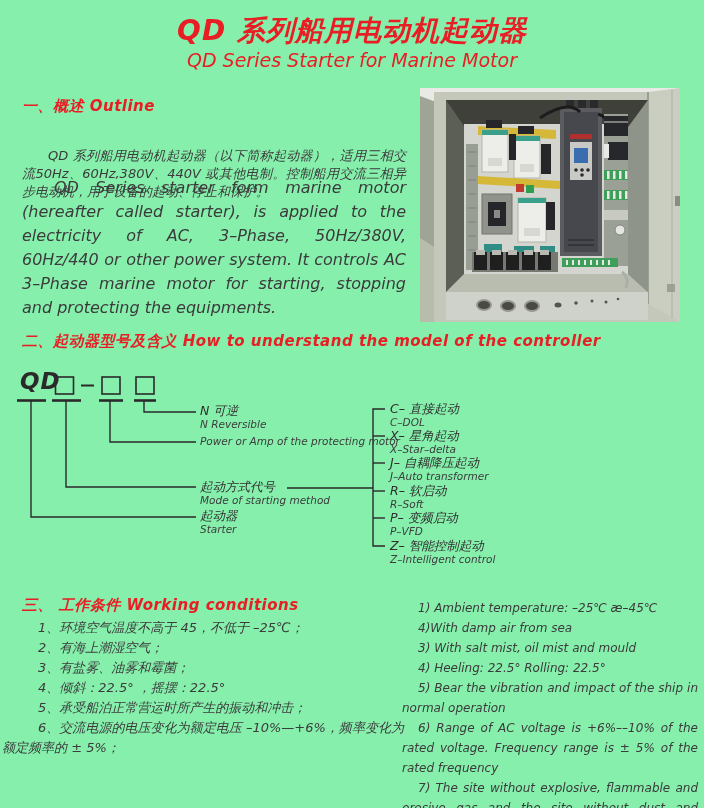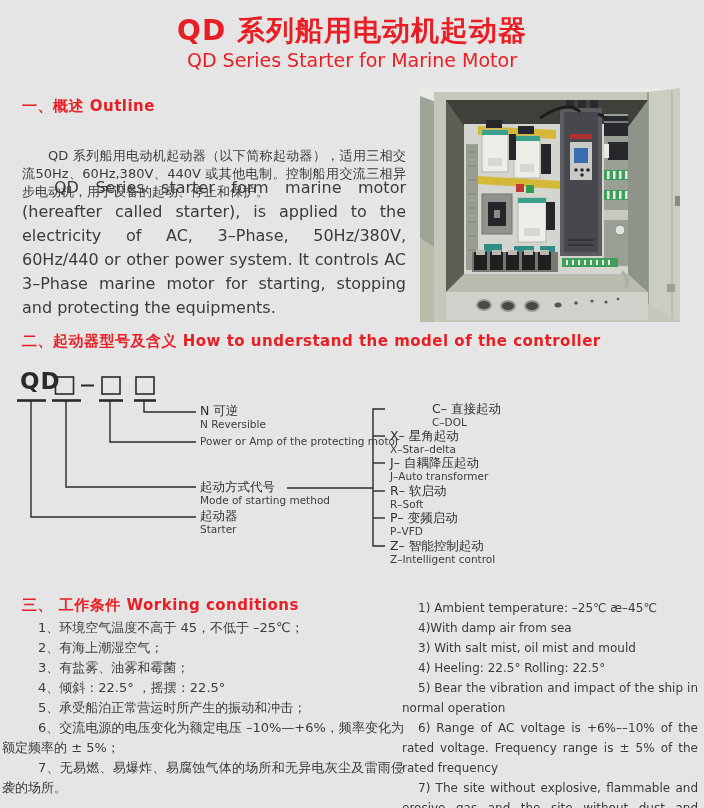--- a/index.html
+++ b/index.html
@@ -1,22 +1,23 @@
 <!DOCTYPE html>
 <html><head>
 <meta charset="utf-8">
 <style>
   html,body{margin:0;padding:0;background:#ffffff;}
   .page{
     position:relative;
     width:704px;height:808px;
-    background:#e5e5e5;
+    background:#86efac;
     font-family:"DejaVu Sans","Liberation Sans",sans-serif;
     color:#3b3b3b;
     overflow:hidden;
+    font-style:italic;
   }
   .abs{position:absolute;}
   .red{color:#e81e24;}
   .doc-title{
     left:0;top:12px;width:704px;text-align:center;
     font-size:28px;font-weight:bold;letter-spacing:1px;
   }
   .doc-subtitle{
     left:0;top:49px;width:704px;text-align:center;
     font-size:19px;font-weight:500;
@@ -275,21 +276,21 @@
   </div>
   <div class="abs dlabel" style="left:200px;top:480px;">
     <div class="cn">起动方式代号</div>
     <div class="en">Mode of starting method</div>
   </div>
   <div class="abs dlabel" style="left:200px;top:509px;">
     <div class="cn">起动器</div>
     <div class="en">Starter</div>
   </div>
 
-  <div class="abs dlabel" style="left:390px;top:402px;margin-left:42px;">
+  <div class="abs dlabel" style="left:390px;top:402px;">
     <div class="cn">C– 直接起动</div>
     <div class="en">C–DOL</div>
   </div>
   <div class="abs dlabel" style="left:390px;top:429px;">
     <div class="cn">X– 星角起动</div>
     <div class="en">X–Star–delta</div>
   </div>
   <div class="abs dlabel" style="left:390px;top:456px;">
     <div class="cn">J– 自耦降压起动</div>
     <div class="en">J–Auto transformer</div>
@@ -309,21 +310,20 @@
 
   <div class="abs sec-heading red" style="left:22px;top:596px;">三、 工作条件 Working conditions</div>
 
   <div class="abs cond-cn">
     <div class="item">1、环境空气温度不高于 45，不低于 –25℃；</div>
     <div class="item">2、有海上潮湿空气；</div>
     <div class="item">3、有盐雾、油雾和霉菌；</div>
     <div class="item">4、倾斜：22.5° ，摇摆：22.5°</div>
     <div class="item">5、承受船泊正常营运时所产生的振动和冲击；</div>
     <div class="item">6、交流电源的电压变化为额定电压 –10%—+6%，频率变化为额定频率的 ± 5%；</div>
-    <div class="item">7、无易燃、易爆炸、易腐蚀气体的场所和无异电灰尘及雷雨侵袭的场所。</div>
   </div>
 
   <div class="abs cond-en">
     <div class="item">1) Ambient temperature:   –25℃ æ–45℃</div>
     <div class="item">4)With damp air from sea</div>
     <div class="item">3) With salt mist, oil mist and mould</div>
     <div class="item">4) Heeling: 22.5°    Rolling: 22.5°</div>
     <div class="item">5) Bear the vibration and impact of the ship in normal operation</div>
     <div class="item">6) Range of AC voltage is +6%––10% of the rated voltage. Frequency range is ± 5% of the rated frequency</div>
     <div class="item">7) The site without explosive, flammable and erosive gas and the site without dust and lighting storm</div>

